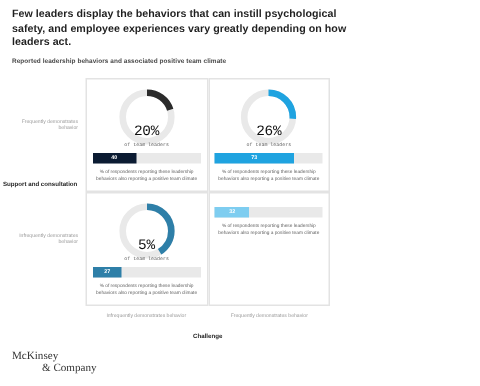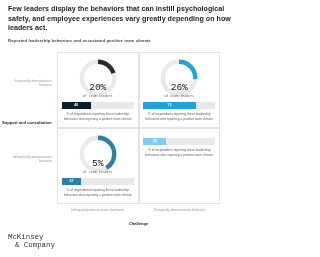--- a/index.html
+++ b/index.html
@@ -82,24 +82,24 @@
   }
   .xl-left{left:57px;width:81px;}
   .xl-right{left:139px;width:81px;}
   .x-title{
     position:absolute;left:57px;top:221px;width:163px;text-align:center;
     font-size:4.1px;color:#1f1f1f;font-weight:700;
   }
   
   .logo{
     position:absolute;left:8px;top:233px;
-    font-family:Liberation Mono, monospace;
+    font-family:Liberation Serif, serif;
     font-size:7.4px;line-height:8.4px;color:#333;
   }
-  .logo .l2{display:block;margin-left:7px;}
+  .logo .l2{display:block;margin-left:20px;}
 </style>
 </head>
 <body>
 
 <div class="headline">Few leaders display the behaviors that can instill psychological safety, and employee experiences vary greatly depending on how leaders act.</div>
 <div class="subhead">Reported leadership behaviors and associated positive team climate</div>
 
 <div class="yl yl-top">Frequently demonstrates behavior</div>
 <div class="y-title">Support and consultation</div>
 <div class="yl yl-bot">Infrequently demonstrates behavior</div>

